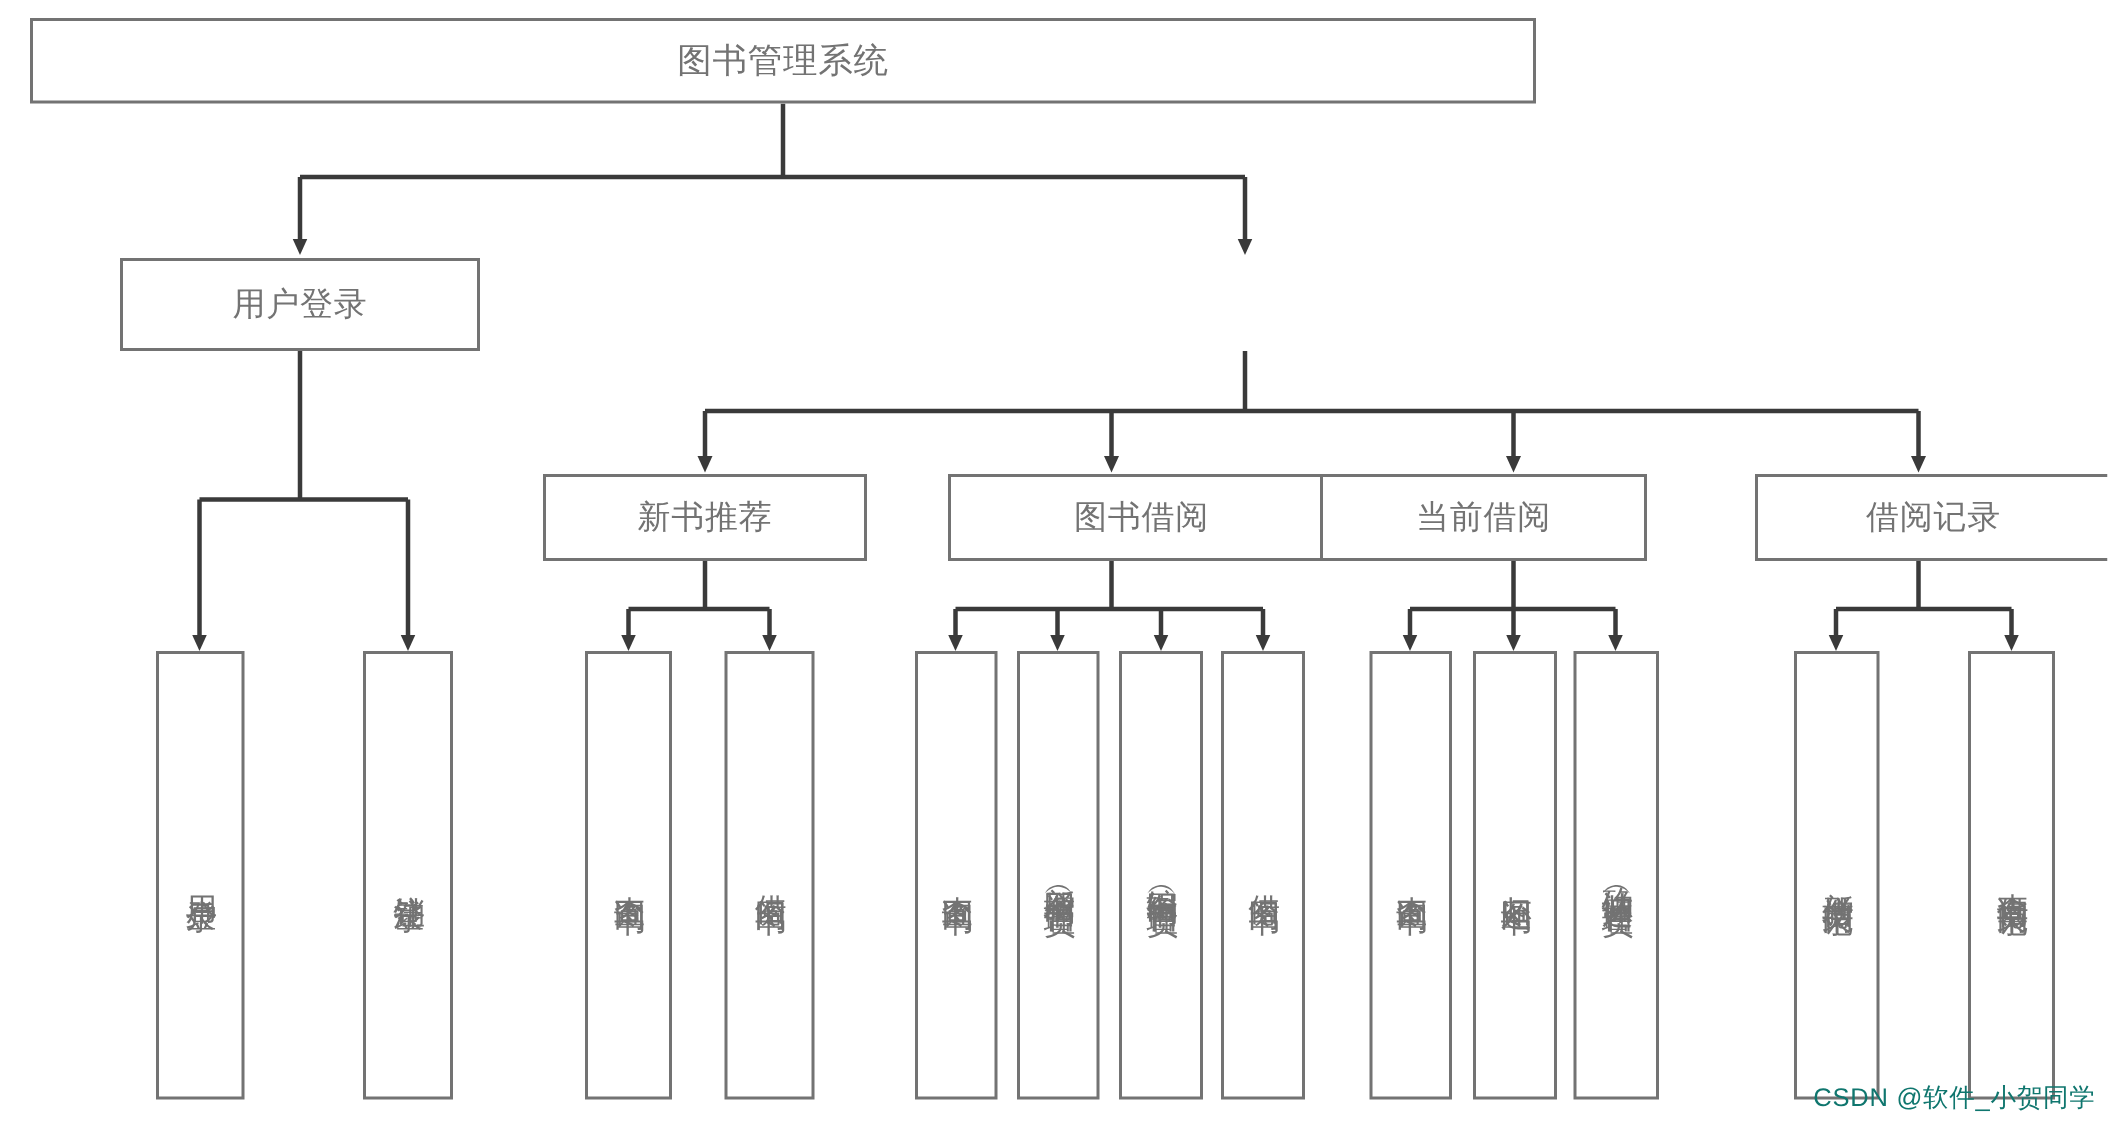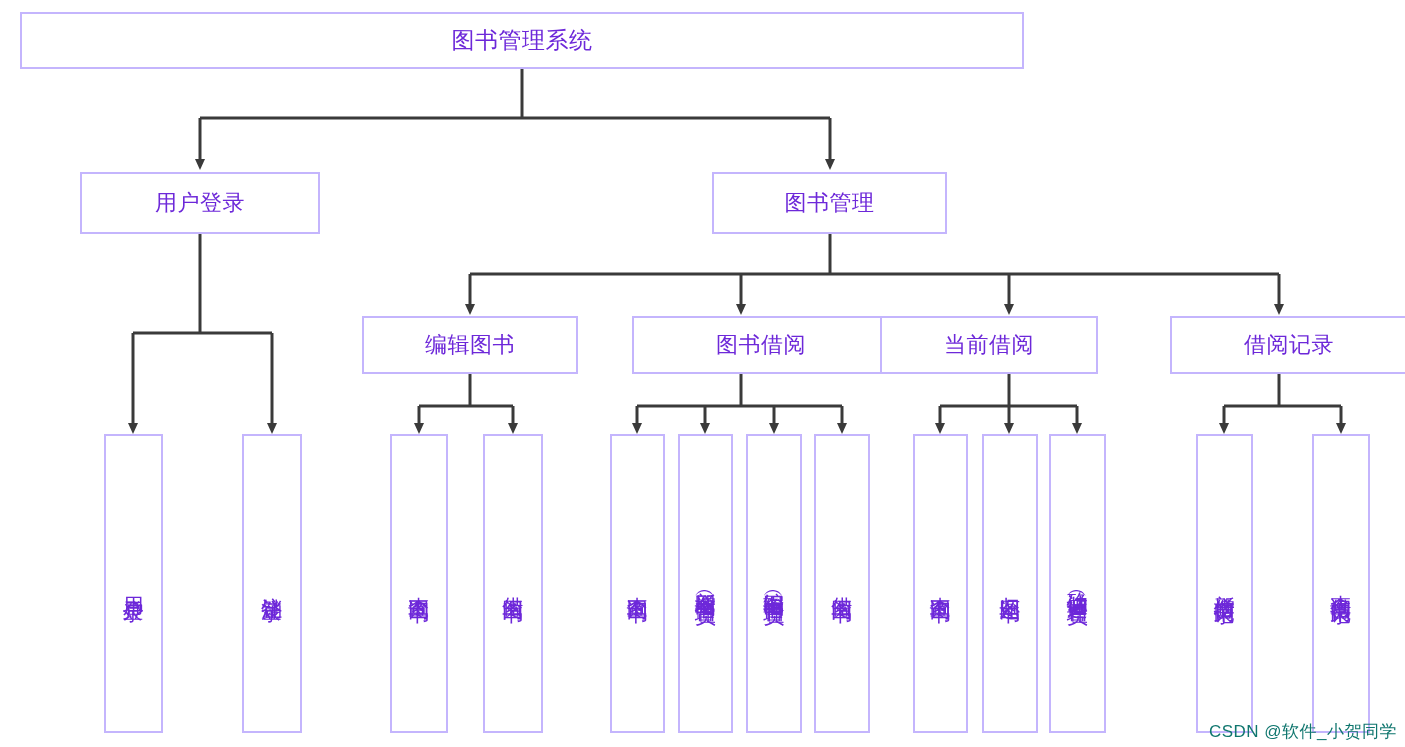--- a/index.html
+++ b/index.html
@@ -16,26 +16,26 @@
   }
   #wires{
     position:absolute;
     left:0; top:0;
     width:1405px; height:747px;
     pointer-events:none;
   }
   .node{
     position:absolute;
     box-sizing:border-box;
-    border:2px solid #c4b5fd;
+    border:2px solid #737373;
     background:#ffffff;
     display:flex;
     align-items:center;
     justify-content:center;
-    color:#6d28d9;
+    color:#737373;
     z-index:2;
   }
   .node .lbl{
     display:block;
     text-align:center;
     line-height:1.18;
     white-space:nowrap;
   }
   .node.h .lbl{
     font-size:22px;
@@ -123,26 +123,23 @@
     </g>
   </svg>
 
   <div class="node h root" style="left:20px; top:12px; width:1004px; height:57px;">
     <span class="lbl">图书管理系统</span>
   </div>
 
   <div class="node h" style="left:80px; top:172px; width:240px; height:62px;">
     <span class="lbl">用户登录</span>
   </div>
-  <div class="node h" style="left:712px; top:172px; width:235px; height:62px;">
-    <span class="lbl">图书管理</span>
-  </div>
 
   <div class="node h" style="left:362px; top:316px; width:216px; height:58px;">
-    <span class="lbl">编辑图书</span>
+    <span class="lbl">新书推荐</span>
   </div>
   <div class="node h" style="left:632px; top:316px; width:258px; height:58px;">
     <span class="lbl">图书借阅</span>
   </div>
   <div class="node h" style="left:880px; top:316px; width:218px; height:58px;">
     <span class="lbl">当前借阅</span>
   </div>
   <div class="node h" style="left:1170px; top:316px; width:238px; height:58px;">
     <span class="lbl">借阅记录</span>
   </div>

